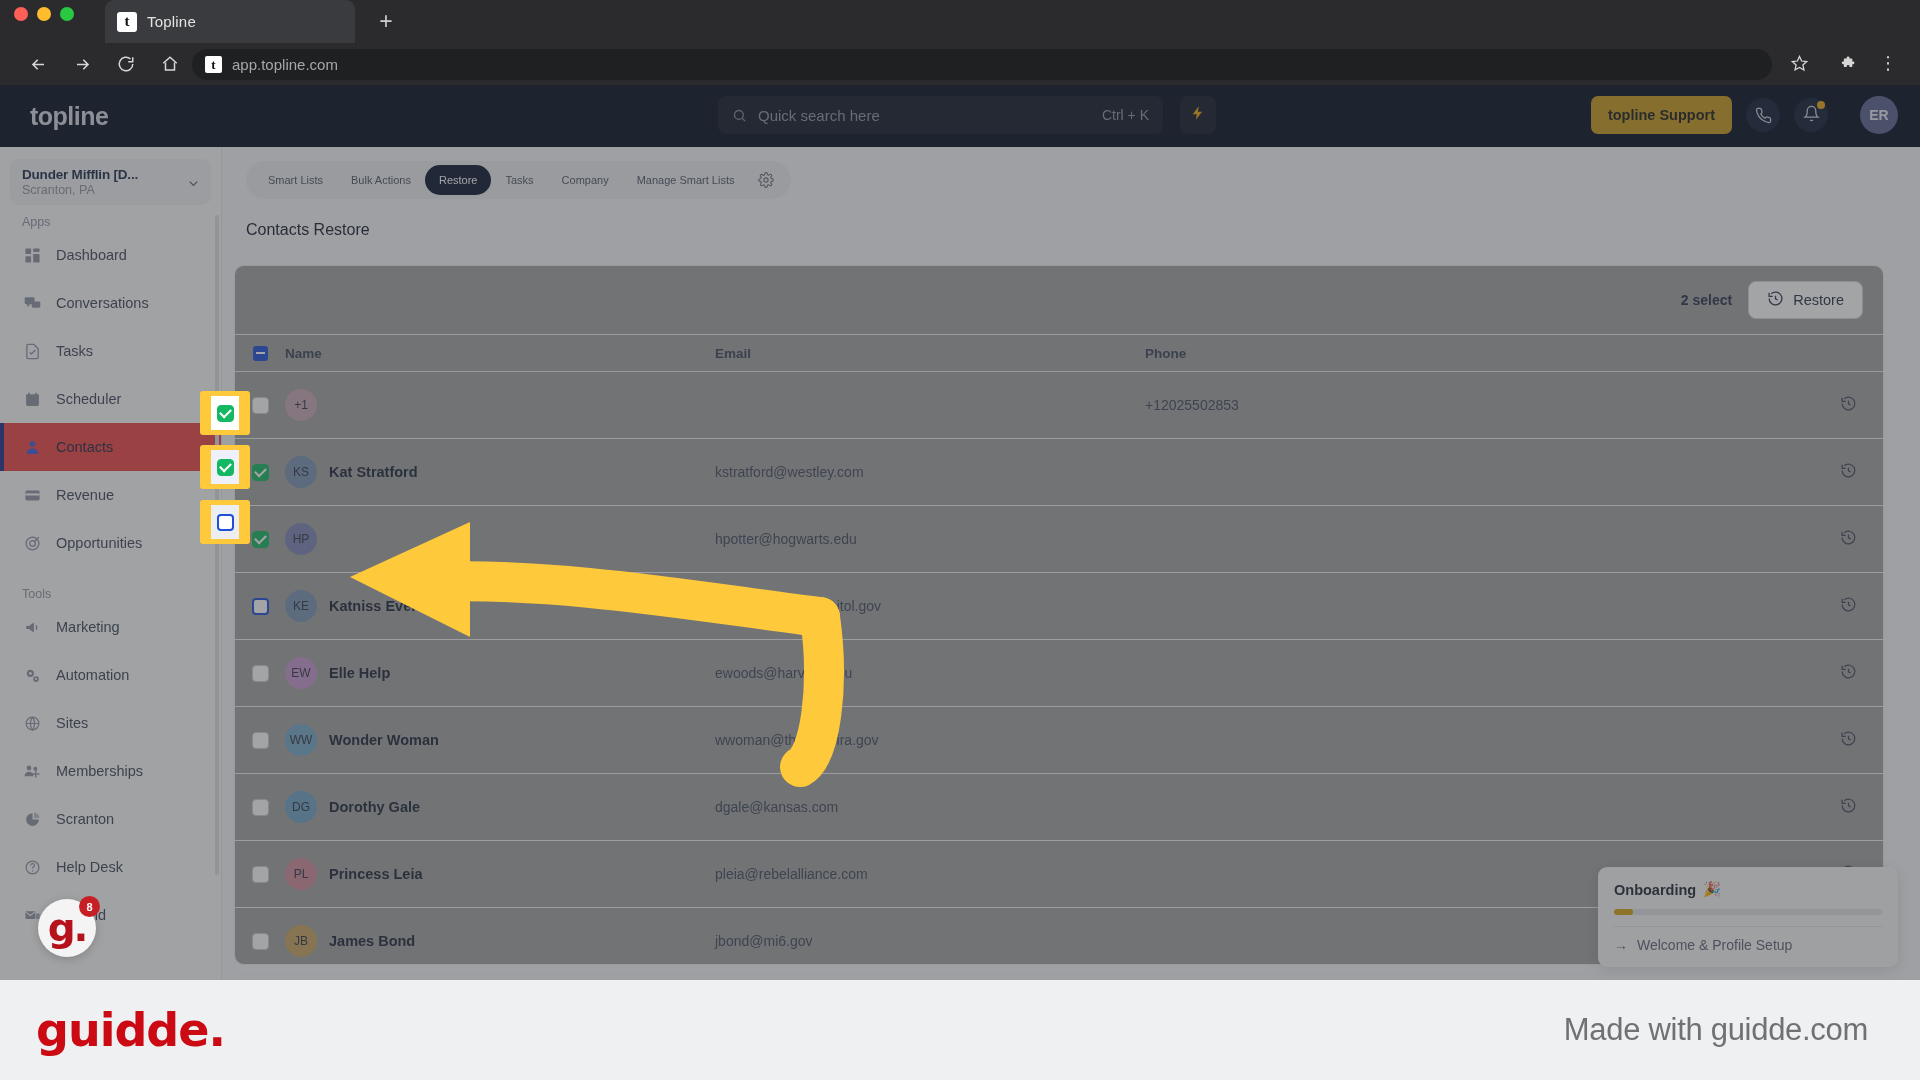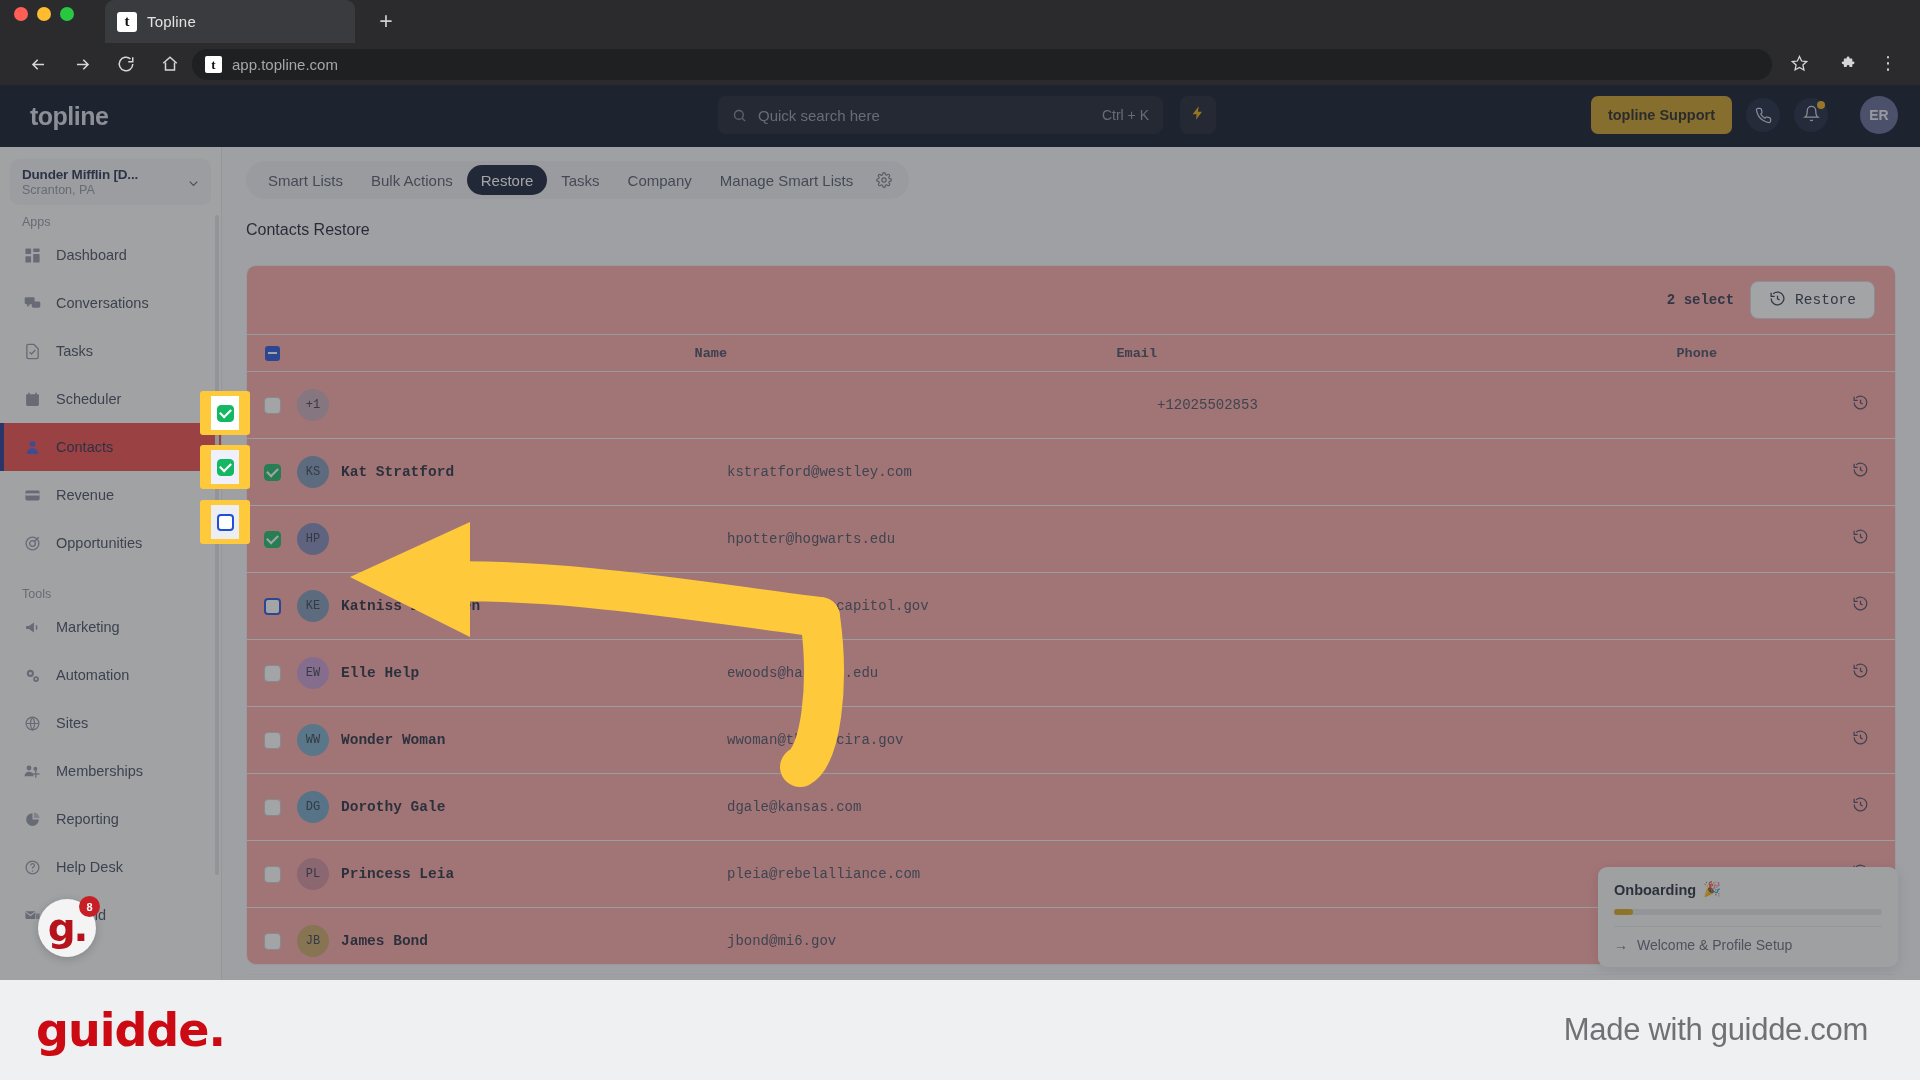--- a/index.html
+++ b/index.html
@@ -110,36 +110,36 @@
   .guidde-g { color:#b5121b; font-size:39px; font-weight:bold; font-family:"DejaVu Sans", sans-serif;
     line-height:34px; letter-spacing:-2px; }
   .guidde-badge { position:absolute; top:-3px; right:-4px; width:21px; height:21px; border-radius:50%;
     background:#c62026; color:#fff; font-size:11px; font-weight:bold;
     display:flex; align-items:center; justify-content:center; }
 
   
   .main { position:absolute; top:147px; left:222px; width:1698px; height:833px; background:#f6f7f9; }
   .tabbar { margin:14px 0 0 24px; height:38px; background:#eeeff2; border-radius:19px;
     display:inline-flex; align-items:center; padding:0 8px; }
-  .tab { padding:0 14px; height:30px; display:flex; align-items:center; color:#4c5566; font-size:15px;
+  .tab { padding:0 14px; height:30px; display:flex; align-items:center; color:#4c5566; font-size:11px;
     border-radius:15px; }
   .tab.active { background:#0b1530; color:#fff; font-weight:500; }
   .gear-tab { width:34px; display:flex; align-items:center; justify-content:center; color:#6b7280; }
 
   .page-title { margin:22px 0 0 24px; color:#141b2e; font-size:16px; }
 
-  .card { position:absolute; left:24px; top:118px; width:1650px; height:700px;
-    background:#fca5a5; border-radius:10px; border:1px solid #ebedf0;font-family:Liberation Mono, monospace; }
+  .card { position:absolute; left:12px; top:118px; width:1650px; height:700px;
+    background:#a3a3a3; border-radius:10px; border:1px solid #ebedf0; }
   .card-top { height:68px; display:flex; align-items:center; justify-content:flex-end; padding-right:20px; gap:16px; }
   .sel-count { color:#2b3burn; font-size:14px; font-weight:600; color:#28314a; }
   .restore-btn { height:38px; padding:0 18px; border:1px solid #d4d7dd; border-radius:8px;
     display:flex; align-items:center; gap:9px; color:#28314a; font-size:14.5px; background:#fff; }
 
   .thead { height:38px; border-top:1px solid #edeef1; border-bottom:1px solid #edeef1;
-    display:flex; align-items:center; color:#3b4459; font-size:13.5px; font-weight:600;text-align:right; }
+    display:flex; align-items:center; color:#3b4459; font-size:13.5px; font-weight:600; }
   .col-cb   { width:50px; display:flex; justify-content:center; }
   .col-name { width:430px; }
   .col-mail { width:430px; }
   .col-phone{ width:560px; }
   .col-act  { flex:1; display:flex; justify-content:flex-end; padding-right:26px; }
 
   .cb-head { width:15px; height:15px; border-radius:3px; background:#1f4fd8; display:flex;
     align-items:center; justify-content:center; }
   .cb-head i { display:block; width:9px; height:2px; background:#fff; }
 
@@ -420,21 +420,21 @@
       </span>
       <span class="lbl">Memberships</span>
     </div>
     <div class="nav-item">
       <span class="nav-ic">
         <svg width="17" height="17" viewBox="0 0 24 24" fill="currentColor">
             <path d="M12 3a9 9 0 1 0 9 9h-9z"></path>
             <path d="M14 2v8h8a9 9 0 0 0-8-8z" opacity=".55"></path>
           </svg>
       </span>
-      <span class="lbl">Reporting</span>
+      <span class="lbl">Scranton</span>
     </div>
     <div class="nav-item">
       <span class="nav-ic">
         <svg width="17" height="17" viewBox="0 0 24 24" fill="none" stroke="currentColor" stroke-width="1.8">
             <circle cx="12" cy="12" r="9"></circle>
             <path d="M9.5 9a2.6 2.6 0 1 1 3.4 2.5c-.6.3-.9.8-.9 1.5v.4"></path>
             <circle cx="12" cy="17" r="1" fill="currentColor" stroke="none"></circle>
           </svg>
       </span>
       <span class="lbl">Help Desk</span>

